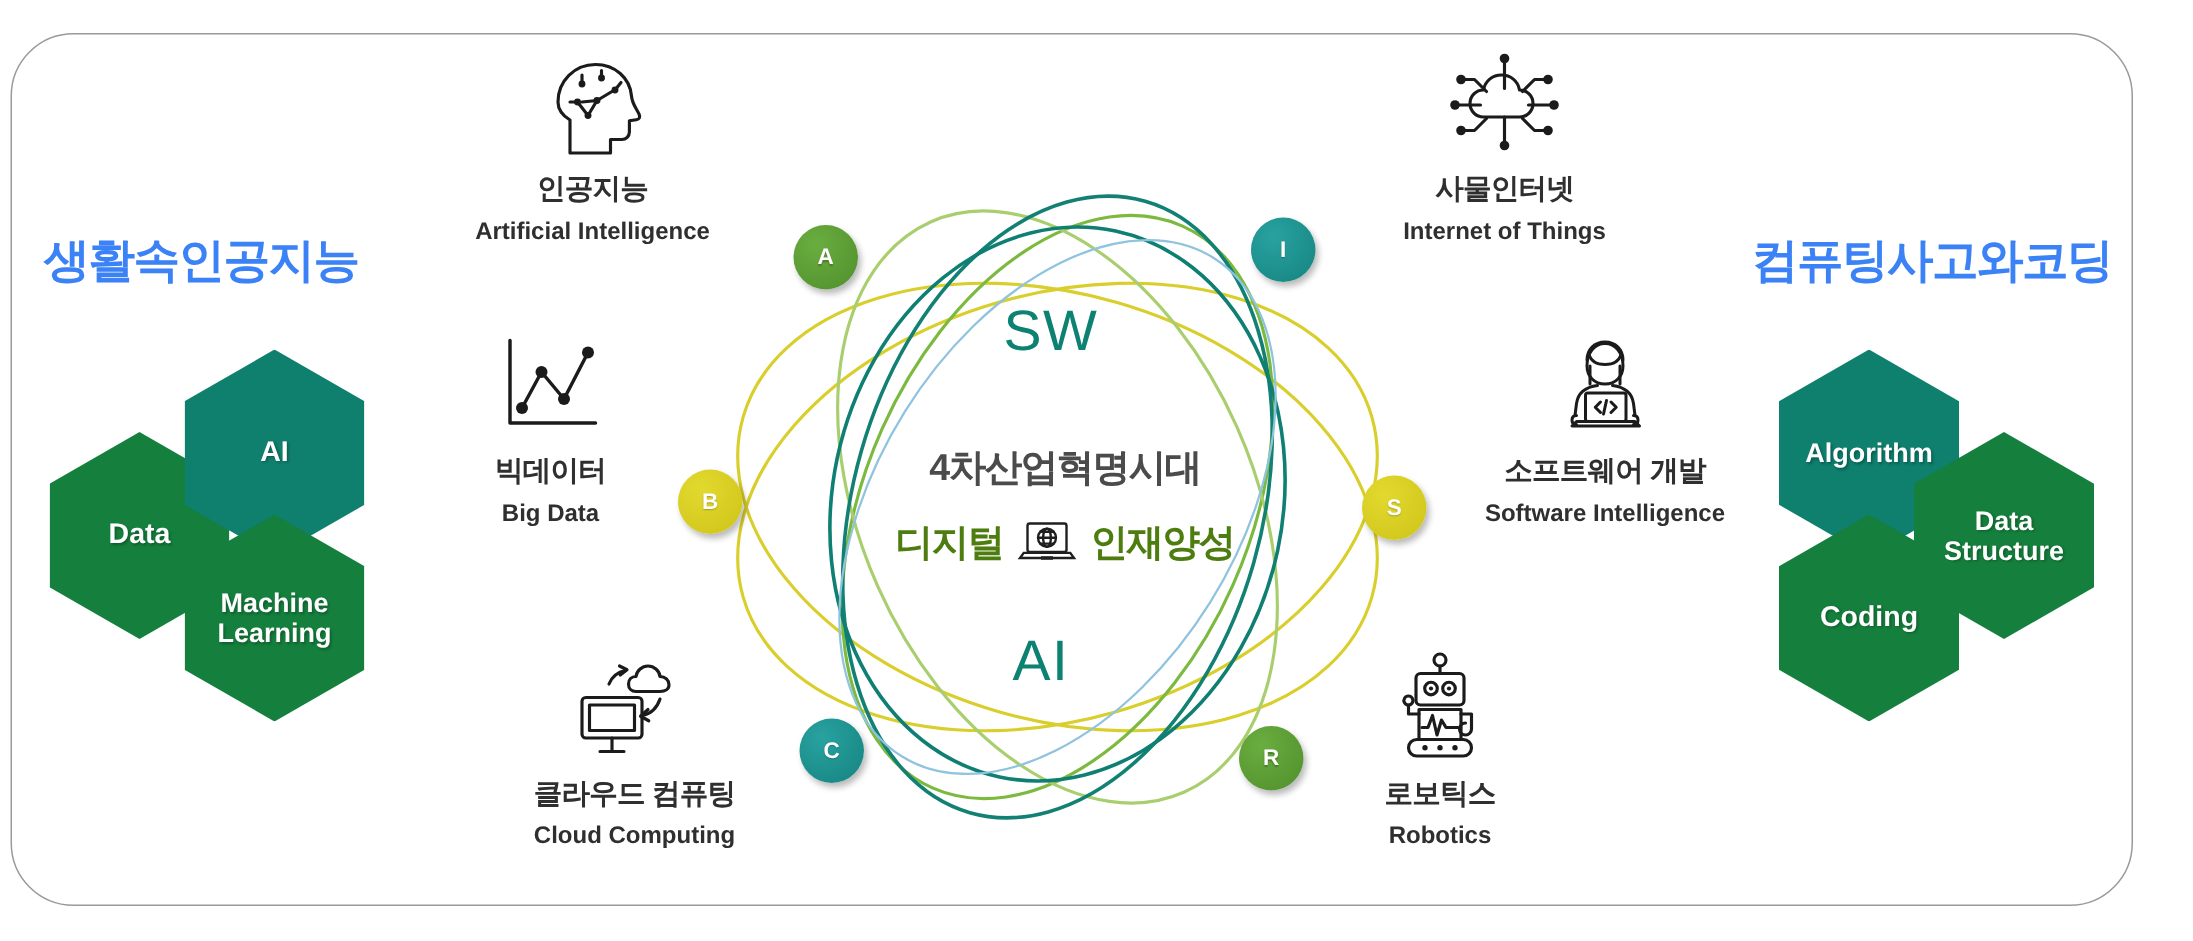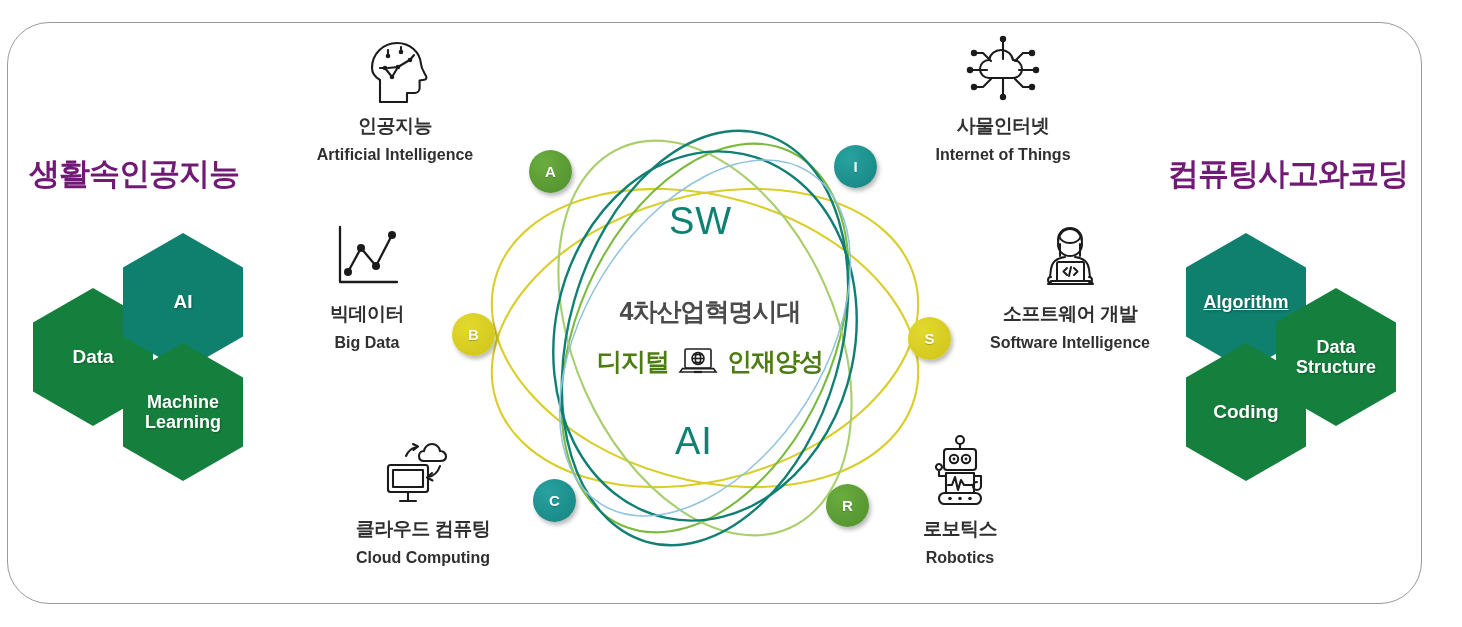--- a/index.html
+++ b/index.html
@@ -10,21 +10,21 @@
   }
   #stage{position:absolute;inset:0;}
 
   .frame{
     position:absolute;left:7px;top:22px;width:1415px;height:582px;
     border:1.6px solid #9a9a9a;border-radius:42px;box-sizing:border-box;
   }
 
   
   .sec-title{
-    position:absolute;font-weight:bold;color:#701a75;
+    position:absolute;font-weight:bold;color:#3b82f6;
     font-size:31px;letter-spacing:-1px;white-space:nowrap;
     text-shadow:0 1px 0 rgba(255,255,255,.6);
   }
   #title-left{left:29px;top:153px;}
   #title-right{left:1168px;top:153px;}
 
   
   .hexwrap{position:absolute;}
   .hex{
     position:absolute;width:120px;height:138px;
@@ -38,21 +38,21 @@
   .hex.teal{background:#0F7F6E;}
   .hex.green{background:#15803d;}
   .hex.yellow{background:#15803d;}
   .hex.small{font-size:18px;}
 
   
   #hex-data{left:33px;top:288px;}
   #hex-ai{left:123px;top:233px;}
   #hex-ml{left:123px;top:343px;}
   
-  #hex-algorithm{left:1186px;top:233px;text-decoration:underline;}
+  #hex-algorithm{left:1186px;top:233px;}
   #hex-dstruct{left:1276px;top:288px;}
   #hex-coding{left:1186px;top:343px;}
 
   
   .topic{position:absolute;text-align:center;width:230px;}
   .topic .ico{height:76px;display:flex;align-items:flex-end;justify-content:center;}
   .topic .ko{
     font-size:19px;font-weight:bold;color:#2f2f2f;margin-top:7px;
     letter-spacing:-.5px;white-space:nowrap;
   }

